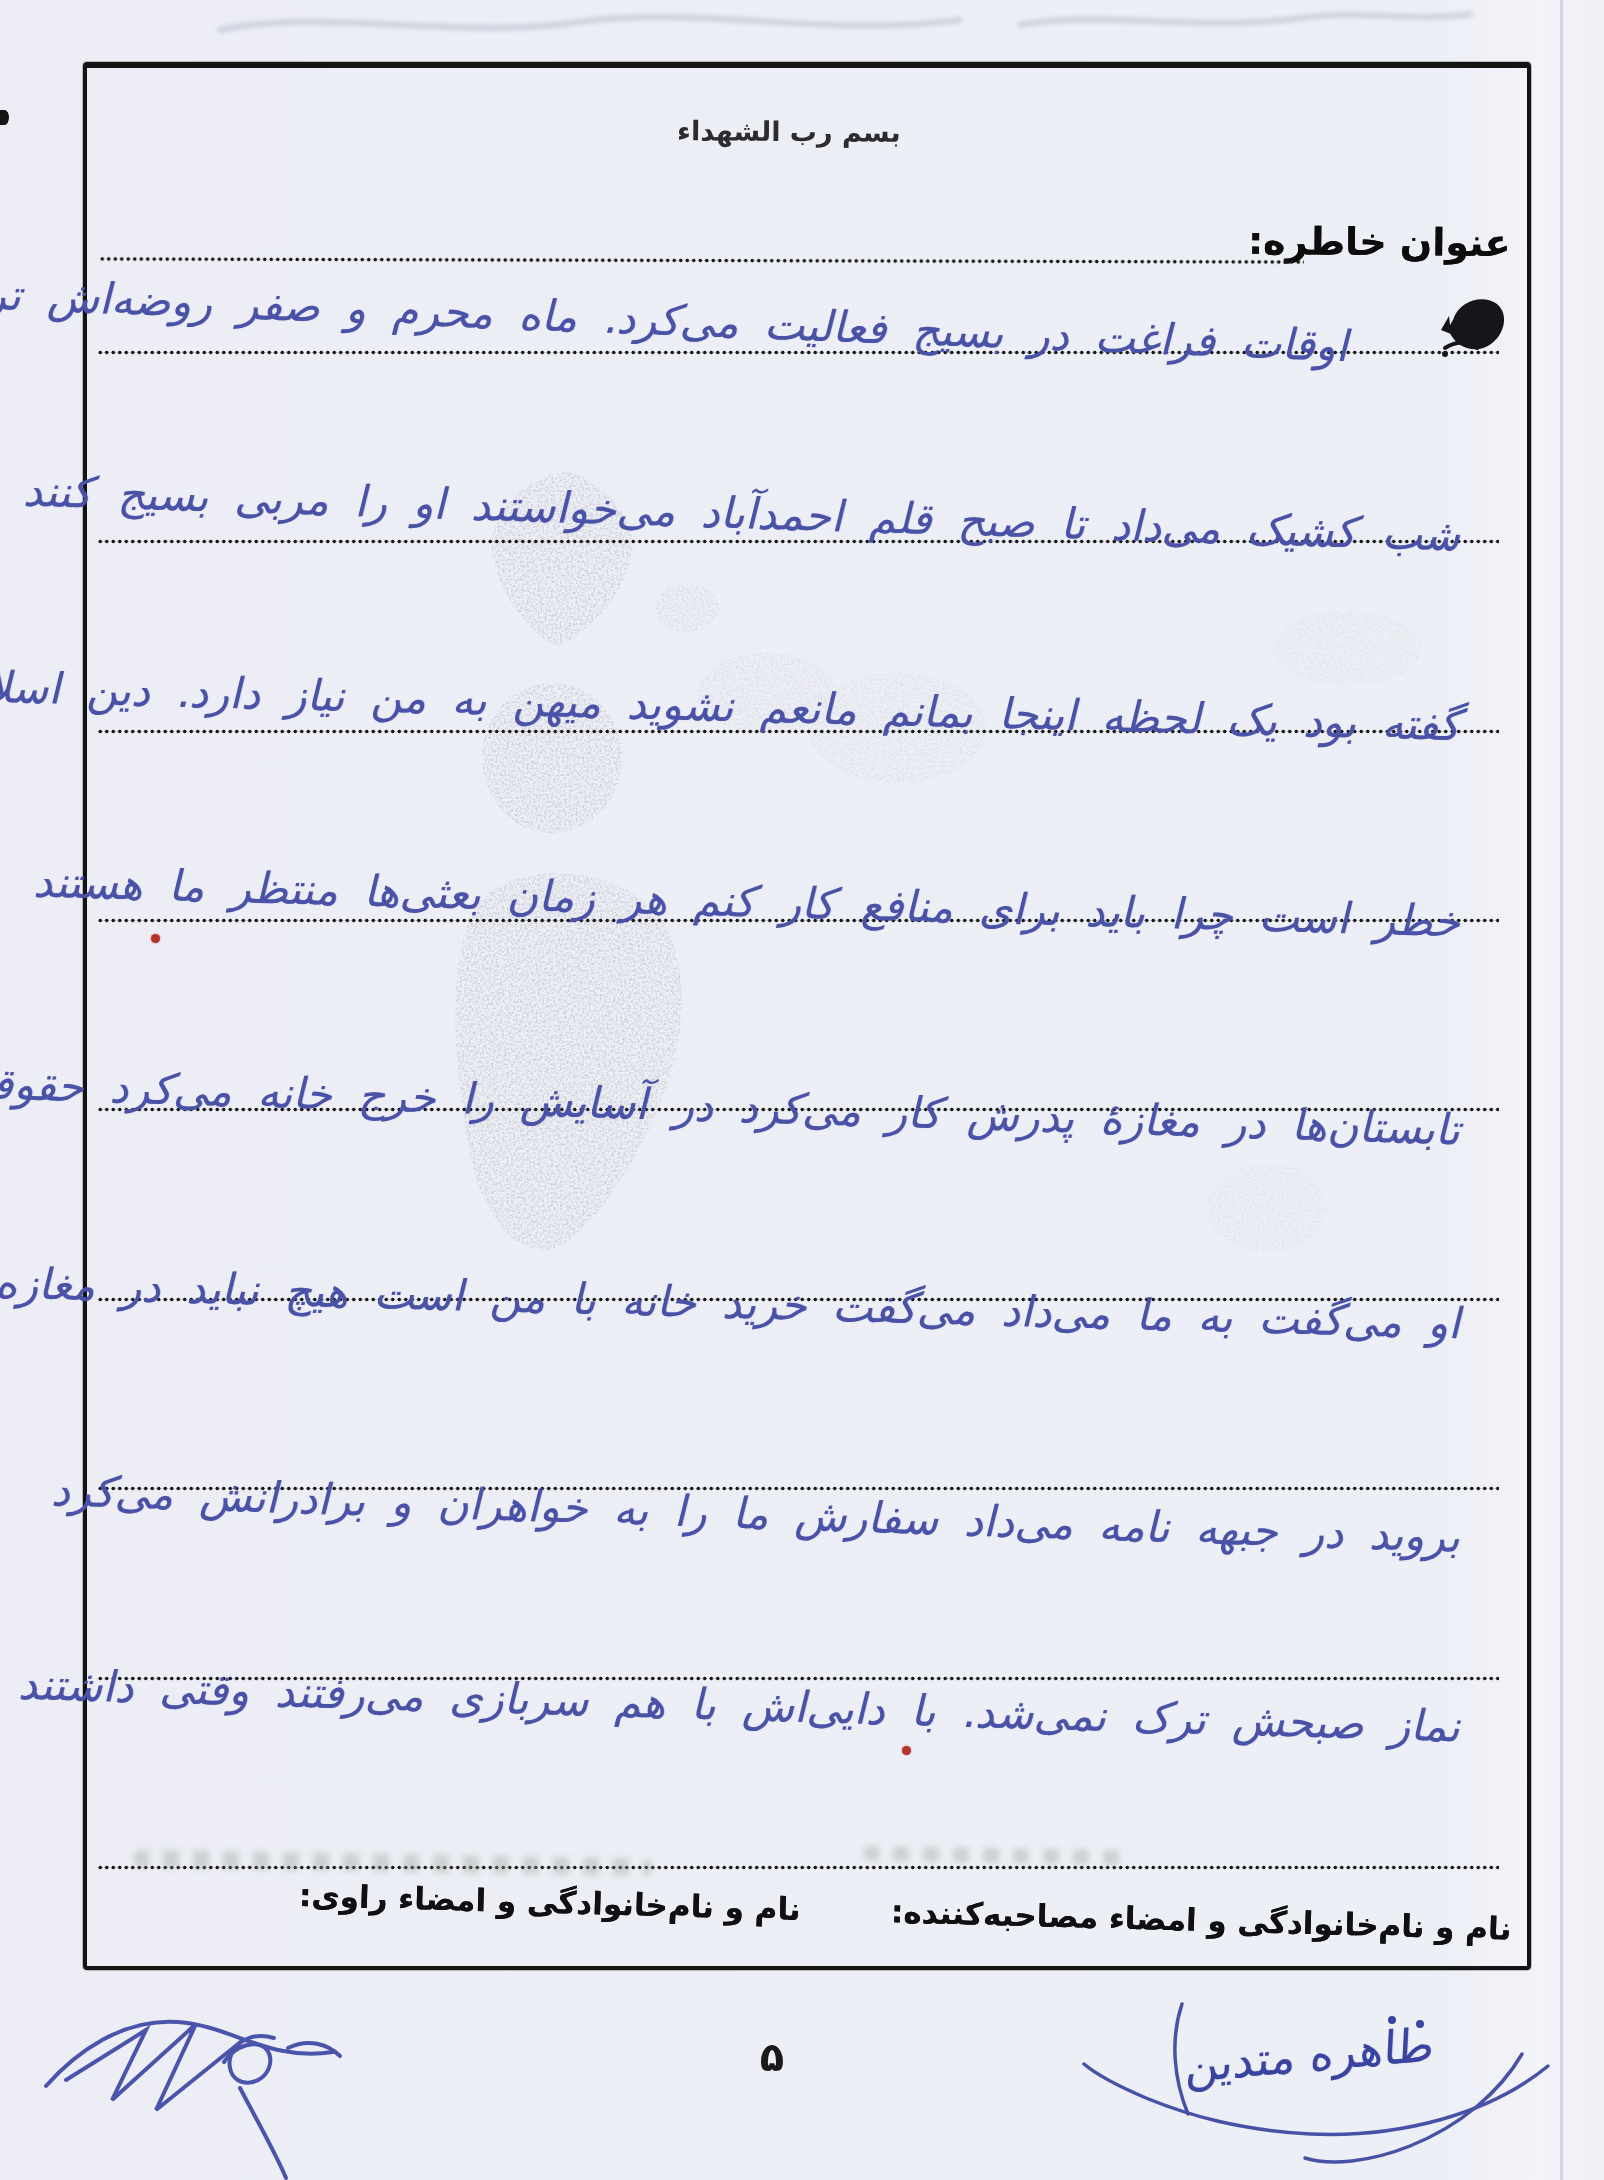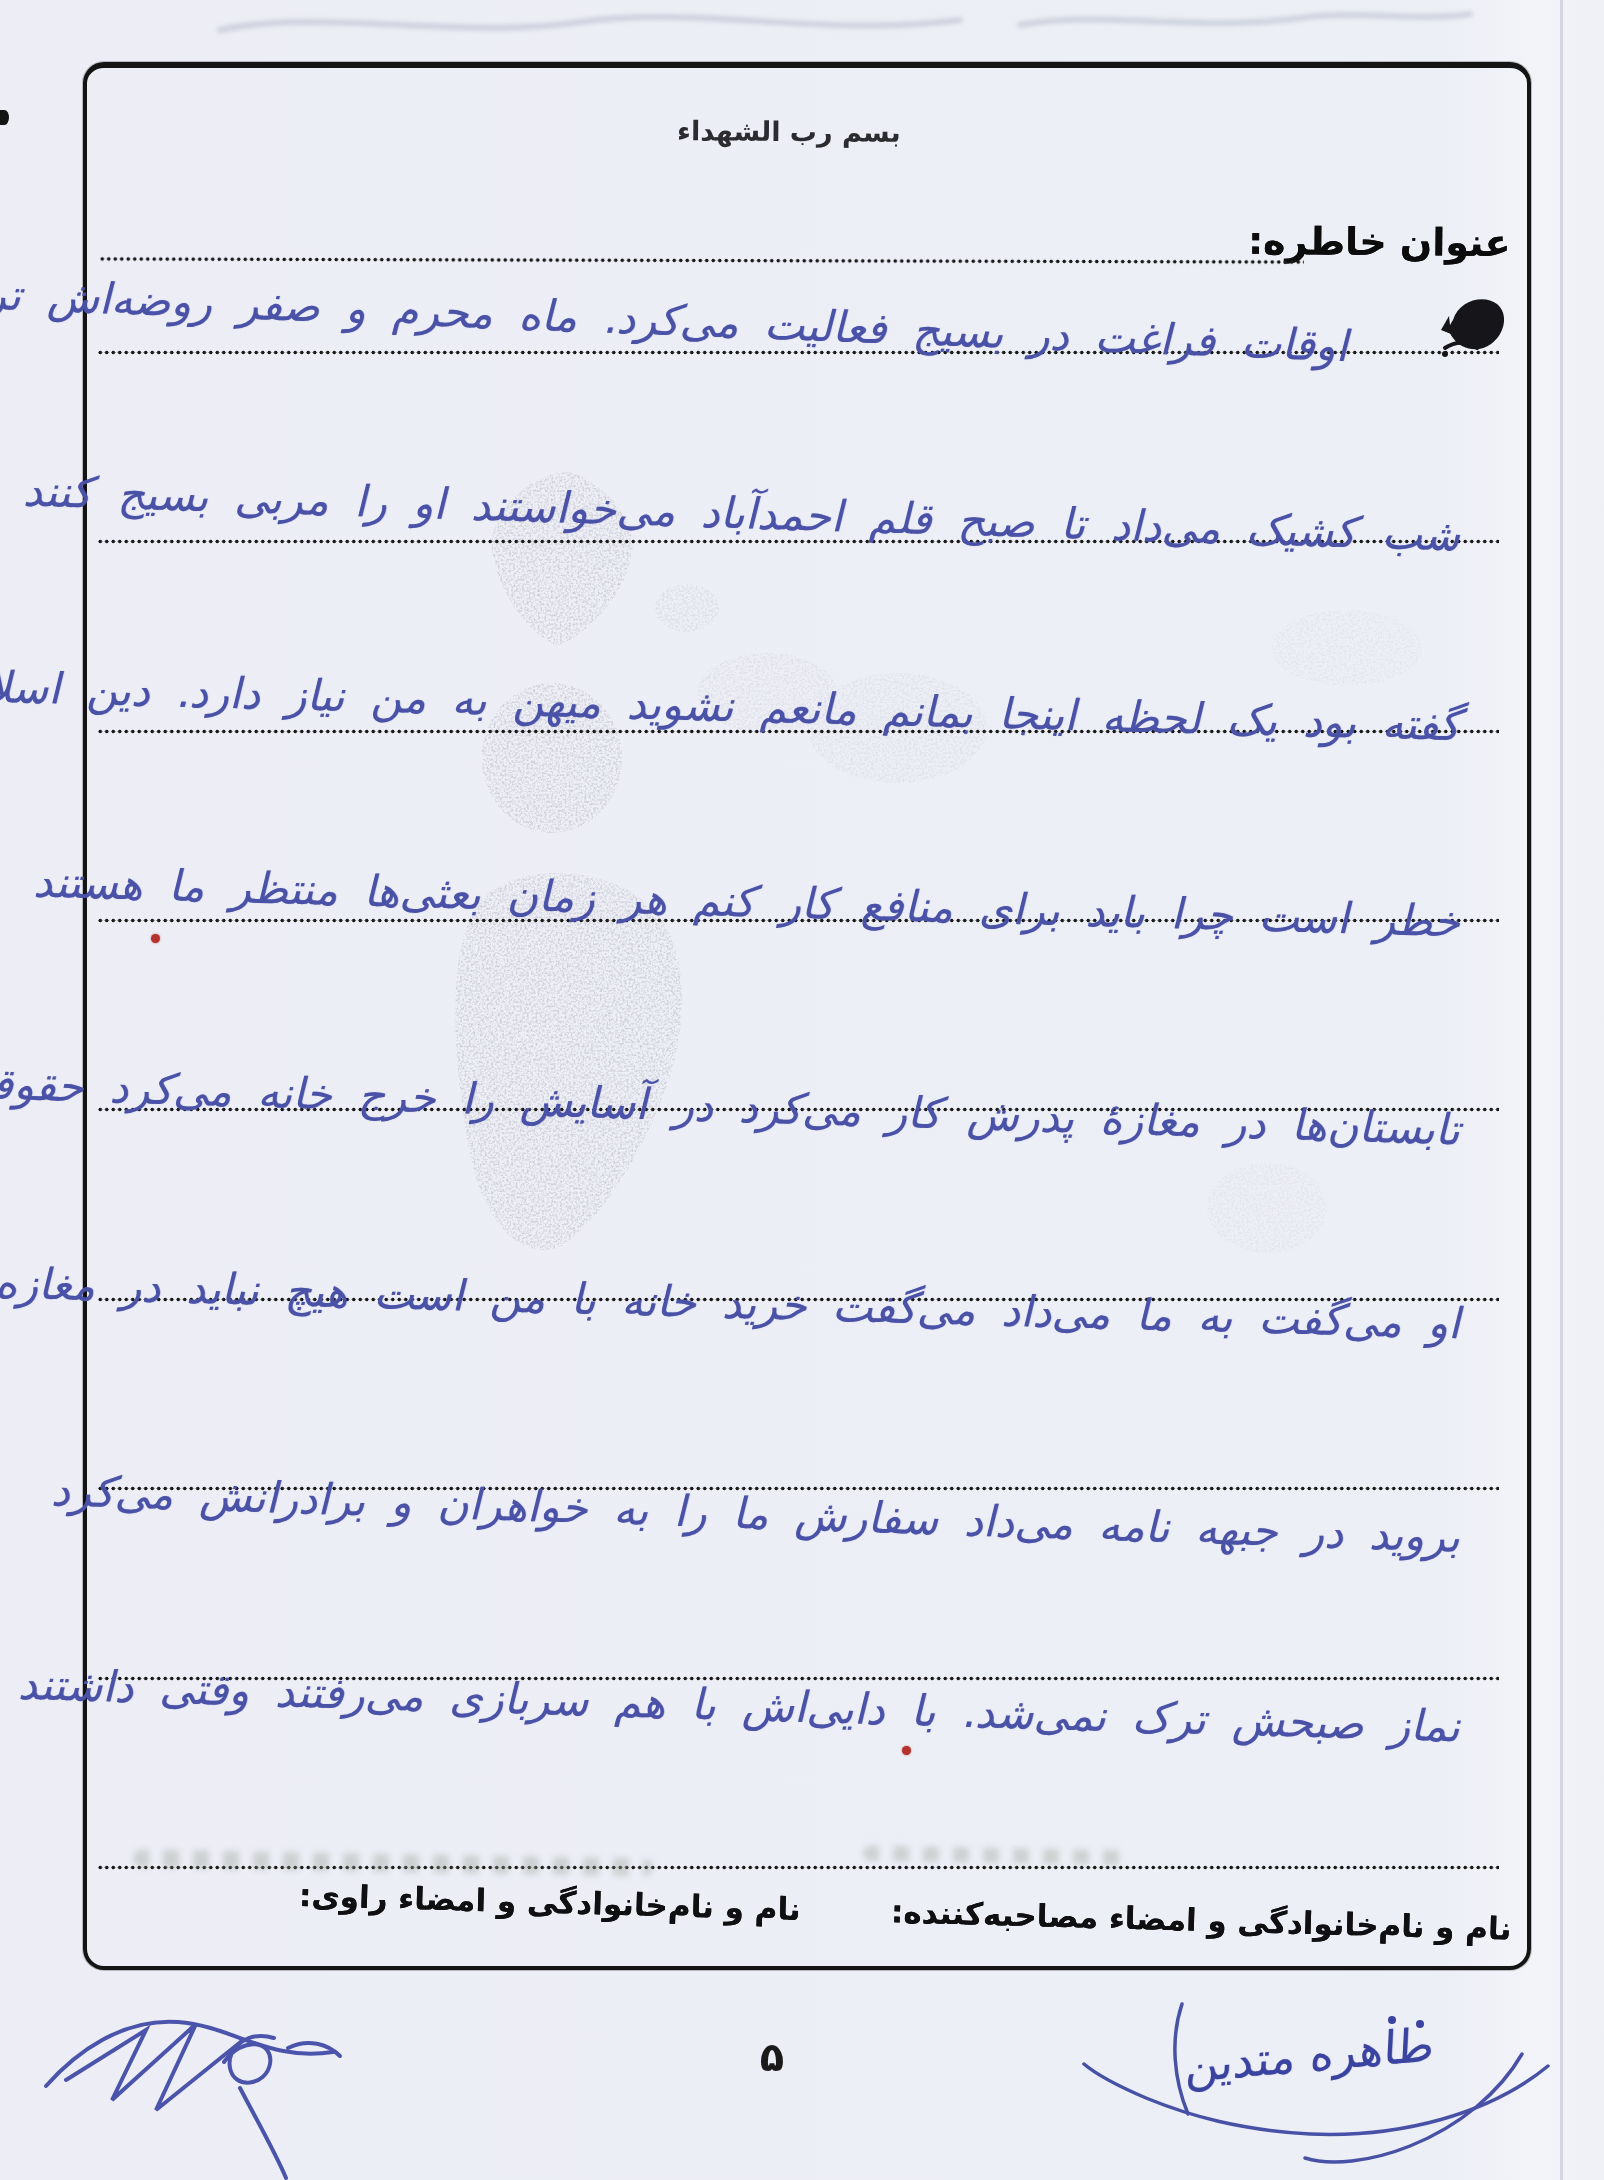--- a/index.html
+++ b/index.html
@@ -5,21 +5,21 @@
   html,body{margin:0;padding:0;background:#e9ebf2;}
   .page{
     position:relative; width:1604px; height:2180px; overflow:hidden;
     background:linear-gradient(90deg,#ecedf5 0%,#edeff6 90%,#f3f4f9 96%,#eef0f5 100%);
     font-family:"DejaVu Sans", sans-serif;
   }
   .edge-right{position:absolute;left:1560px;top:0;width:3px;height:100%;background:#cdd0dc;opacity:.8;}
   .edge-dot{position:absolute;left:0;top:110px;width:9px;height:15px;background:#141414;border-radius:0 60% 60% 0;}
   .form-box{
     position:absolute;left:83px;top:62px;width:1440px;height:1898px;
-    border:4px solid #141414;border-top-width:6px;border-radius:21px;
+    border:4px solid #141414;border-top-width:6px;border-radius:4px;
     box-shadow:0 0 0 1px rgba(20,20,20,.25);
   }
   .bismillah{
     position:absolute;top:48px;left:0;width:100%;text-align:center;
     transform:translateX(-18px) rotate(.4deg);
     font-size:27px;font-weight:600;color:#2c2c30;letter-spacing:1px;direction:rtl;
   }
   .title-label{
     position:absolute;right:16px;top:152px;direction:rtl;
     font-size:38px;font-weight:bold;color:#0c0c0c;transform:rotate(.5deg);

